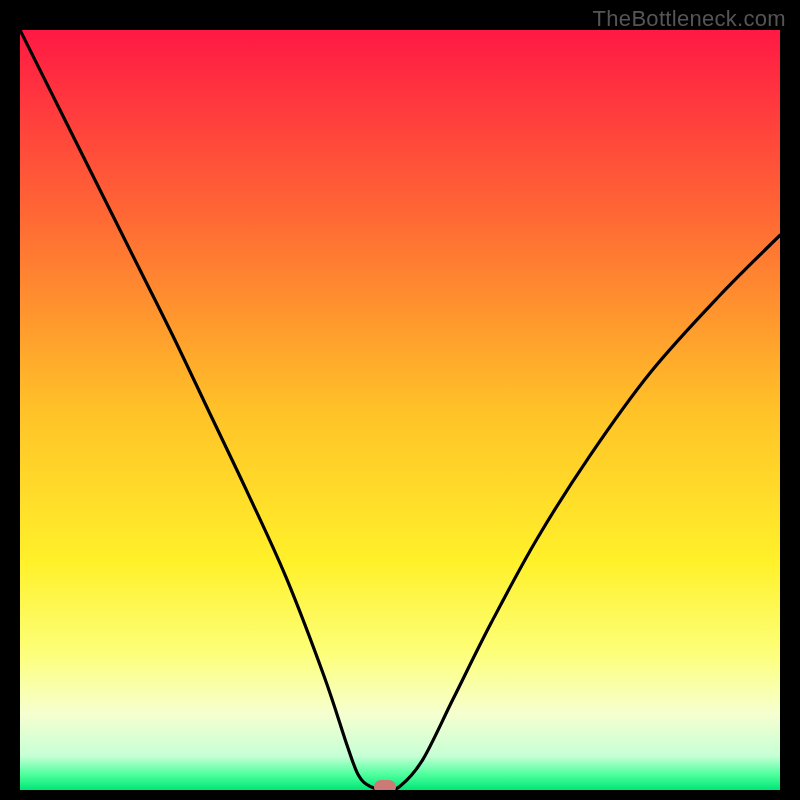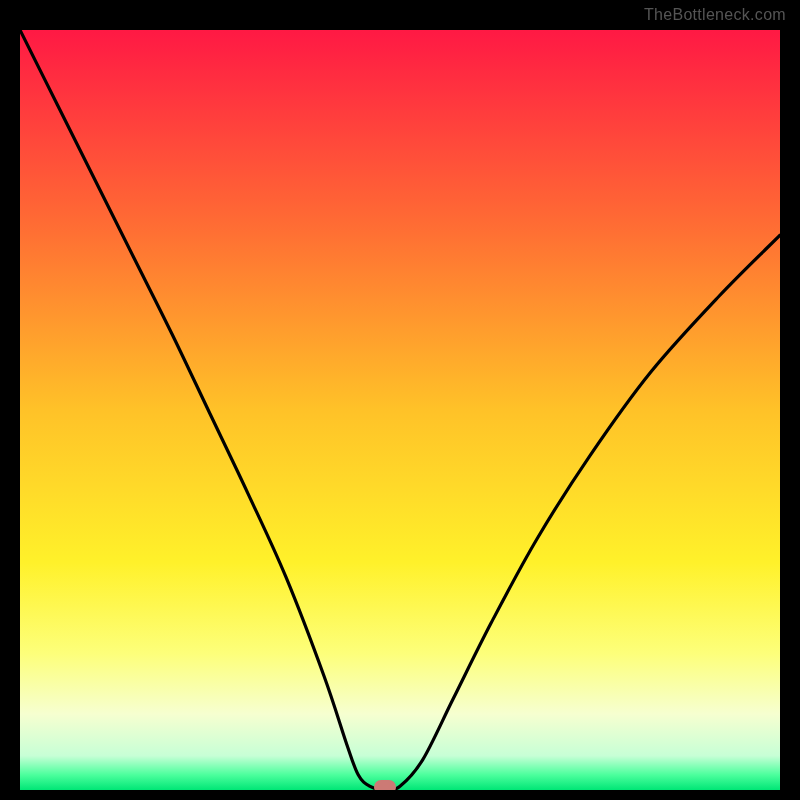--- a/index.html
+++ b/index.html
@@ -15,21 +15,21 @@
     position: relative;
     width: 800px;
     height: 800px;
     background: #000;
   }
   .watermark {
     position: absolute;
     top: 6px;
     right: 14px;
     color: #555;
-    font-size: 16px;
+    font-size: 22px;
     letter-spacing: 0.3px;
     font-weight: 500;
     z-index: 5;
   }
   .plot-area {
     position: absolute;
     left: 20px;
     top: 30px;
     width: 760px;
     height: 760px;

